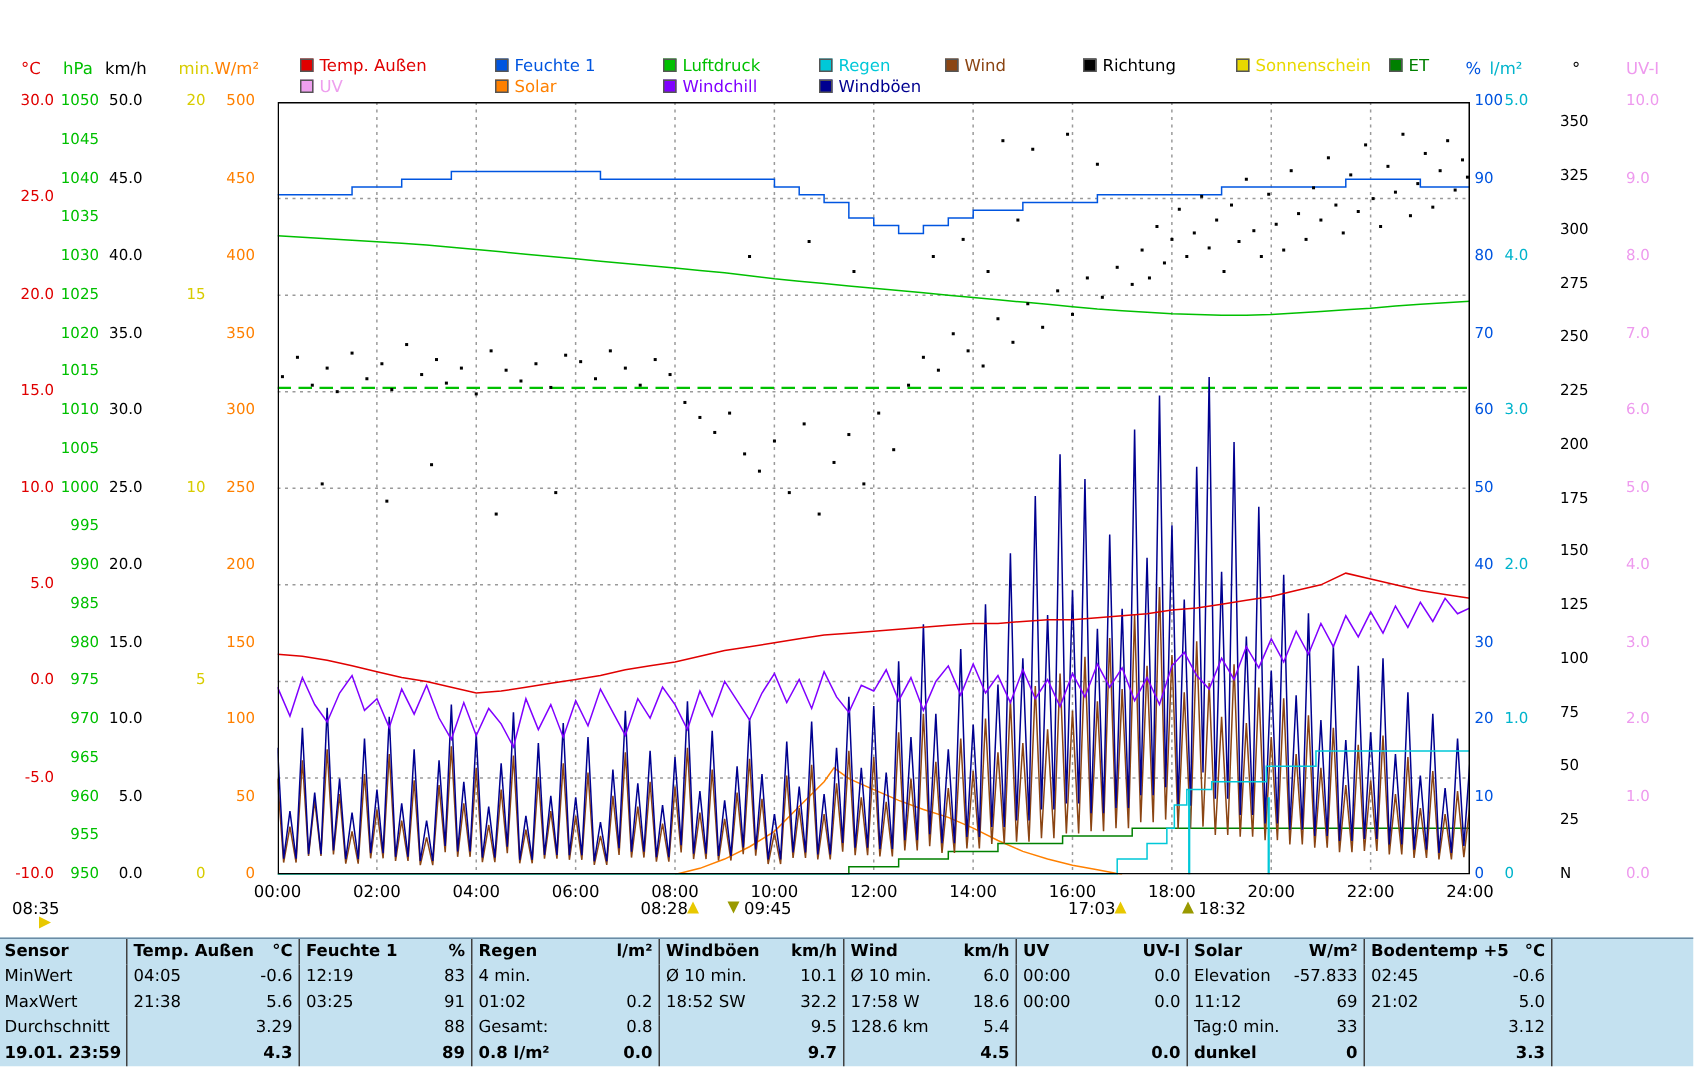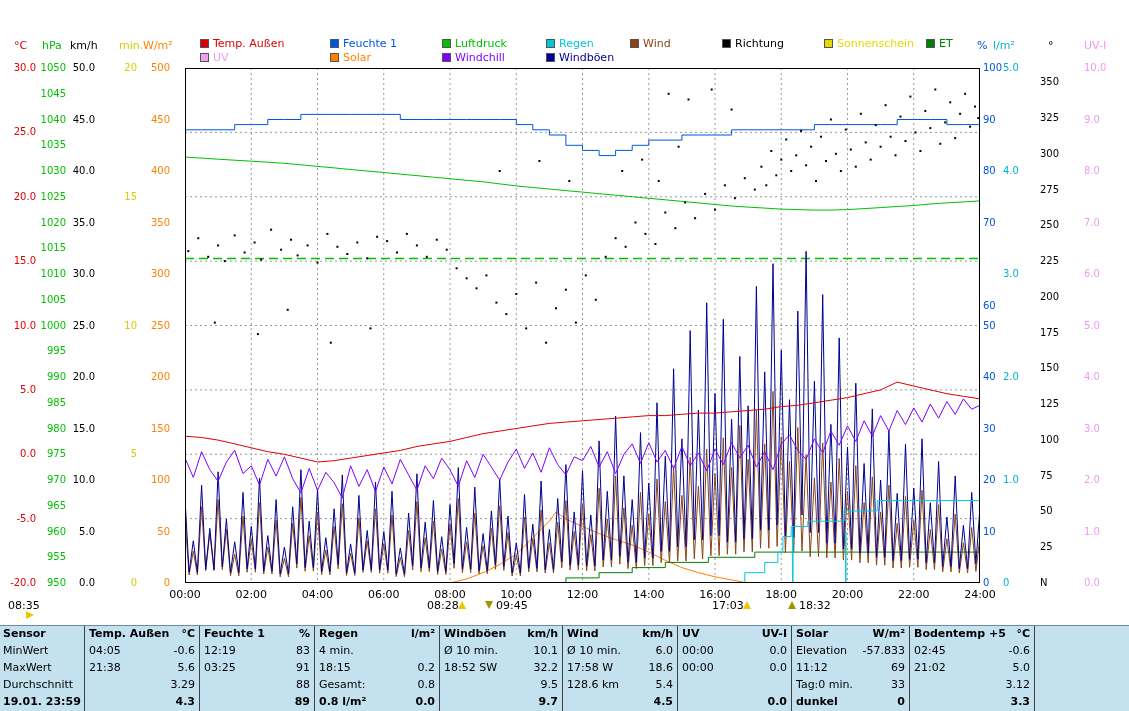--- a/index.html
+++ b/index.html
@@ -258,21 +258,21 @@
         <div class="tc rl" style="width: 85px;">MaxWert</div>
         <div class="tc" style="width: 115px;">
           <span class="cl">21:38</span>
           <span class="cr">5.6</span>
         </div>
         <div class="tc" style="width: 115px;">
           <span class="cl">03:25</span>
           <span class="cr">91</span>
         </div>
         <div class="tc" style="width: 125px;">
-          <span class="cl">18:15</span>
+          <span class="cl">01:02</span>
           <span class="cr">0.2</span>
         </div>
         <div class="tc" style="width: 123px;">
           <span class="cl">18:52 SW</span>
           <span class="cr">32.2</span>
         </div>
         <div class="tc" style="width: 115px;">
           <span class="cl">17:58 W</span>
           <span class="cr">18.6</span>
         </div>
@@ -365,21 +365,21 @@
     </div>
 <div class="axh" style="left: 14px; color: rgb(224, 0, 0);">°C</div>
     <div class="tick r" style="left: 2px; width: 34px; top: 63px; color: rgb(224, 0, 0);">30.0</div>
     <div class="tick r" style="left: 2px; width: 34px; top: 127.375px; color: rgb(224, 0, 0);">25.0</div>
     <div class="tick r" style="left: 2px; width: 34px; top: 191.75px; color: rgb(224, 0, 0);">20.0</div>
     <div class="tick r" style="left: 2px; width: 34px; top: 256.125px; color: rgb(224, 0, 0);">15.0</div>
     <div class="tick r" style="left: 2px; width: 34px; top: 320.5px; color: rgb(224, 0, 0);">10.0</div>
     <div class="tick r" style="left: 2px; width: 34px; top: 384.875px; color: rgb(224, 0, 0);">5.0</div>
     <div class="tick r" style="left: 2px; width: 34px; top: 449.25px; color: rgb(224, 0, 0);">0.0</div>
     <div class="tick r" style="left: 2px; width: 34px; top: 513.625px; color: rgb(224, 0, 0);">-5.0</div>
-    <div class="tick r" style="left: 2px; width: 34px; top: 578px; color: rgb(224, 0, 0);">-20.0</div>
+    <div class="tick r" style="left: 2px; width: 34px; top: 578px; color: rgb(224, 0, 0);">-10.0</div>
     <div class="axh" style="left: 42px; color: rgb(0, 192, 0);">hPa</div>
     <div class="tick r" style="left: 26px; width: 40px; top: 63px; color: rgb(0, 192, 0);">1050</div>
     <div class="tick r" style="left: 26px; width: 40px; top: 88.75px; color: rgb(0, 192, 0);">1045</div>
     <div class="tick r" style="left: 26px; width: 40px; top: 114.5px; color: rgb(0, 192, 0);">1040</div>
     <div class="tick r" style="left: 26px; width: 40px; top: 140.25px; color: rgb(0, 192, 0);">1035</div>
     <div class="tick r" style="left: 26px; width: 40px; top: 166px; color: rgb(0, 192, 0);">1030</div>
     <div class="tick r" style="left: 26px; width: 40px; top: 191.75px; color: rgb(0, 192, 0);">1025</div>
     <div class="tick r" style="left: 26px; width: 40px; top: 217.5px; color: rgb(0, 192, 0);">1020</div>
     <div class="tick r" style="left: 26px; width: 40px; top: 243.25px; color: rgb(0, 192, 0);">1015</div>
     <div class="tick r" style="left: 26px; width: 40px; top: 269px; color: rgb(0, 192, 0);">1010</div>
@@ -423,21 +423,21 @@
     <div class="tick r" style="left: 130px; width: 40px; top: 372px; color: rgb(255, 128, 0);">200</div>
     <div class="tick r" style="left: 130px; width: 40px; top: 423.5px; color: rgb(255, 128, 0);">150</div>
     <div class="tick r" style="left: 130px; width: 40px; top: 475px; color: rgb(255, 128, 0);">100</div>
     <div class="tick r" style="left: 130px; width: 40px; top: 526.5px; color: rgb(255, 128, 0);">50</div>
     <div class="tick r" style="left: 130px; width: 40px; top: 578px; color: rgb(255, 128, 0);">0</div>
     <div class="axh" style="left: 977px; color: rgb(0, 85, 224);">%</div>
     <div class="tick" style="left: 983px; width: 30px; top: 63px; color: rgb(0, 85, 224);">100</div>
     <div class="tick" style="left: 983px; width: 30px; top: 114.5px; color: rgb(0, 85, 224);">90</div>
     <div class="tick" style="left: 983px; width: 30px; top: 166px; color: rgb(0, 85, 224);">80</div>
     <div class="tick" style="left: 983px; width: 30px; top: 217.5px; color: rgb(0, 85, 224);">70</div>
-    <div class="tick" style="left: 983px; width: 30px; top: 269px; color: rgb(0, 85, 224); margin-top: 32px;">60</div>
+    <div class="tick" style="left: 983px; width: 30px; top: 269px; color: rgb(0, 85, 224);">60</div>
     <div class="tick" style="left: 983px; width: 30px; top: 320.5px; color: rgb(0, 85, 224);">50</div>
     <div class="tick" style="left: 983px; width: 30px; top: 372px; color: rgb(0, 85, 224);">40</div>
     <div class="tick" style="left: 983px; width: 30px; top: 423.5px; color: rgb(0, 85, 224);">30</div>
     <div class="tick" style="left: 983px; width: 30px; top: 475px; color: rgb(0, 85, 224);">20</div>
     <div class="tick" style="left: 983px; width: 30px; top: 526.5px; color: rgb(0, 85, 224);">10</div>
     <div class="tick" style="left: 983px; width: 30px; top: 578px; color: rgb(0, 85, 224);">0</div>
     <div class="axh" style="left: 993px; color: rgb(0, 180, 204);">l/m²</div>
     <div class="tick" style="left: 1003px; width: 30px; top: 63px; color: rgb(0, 180, 204);">5.0</div>
     <div class="tick" style="left: 1003px; width: 30px; top: 166px; color: rgb(0, 180, 204);">4.0</div>
     <div class="tick" style="left: 1003px; width: 30px; top: 269px; color: rgb(0, 180, 204);">3.0</div>

